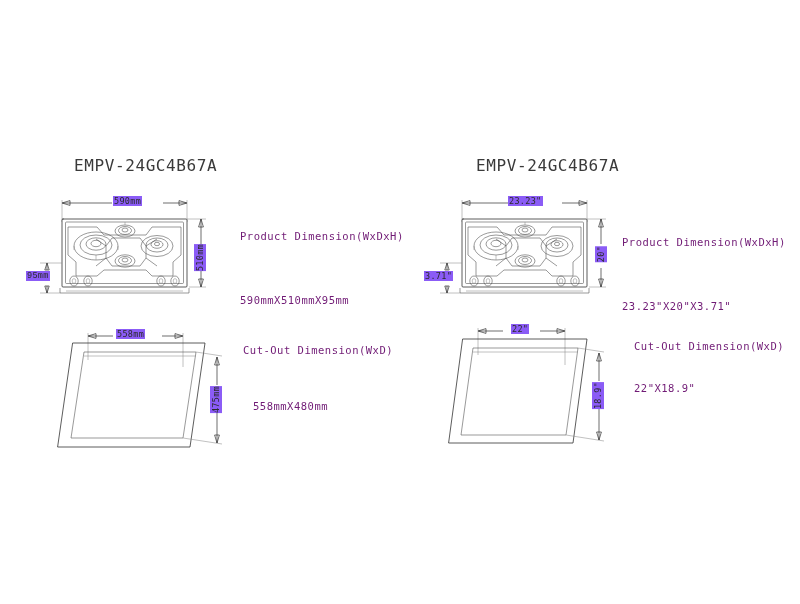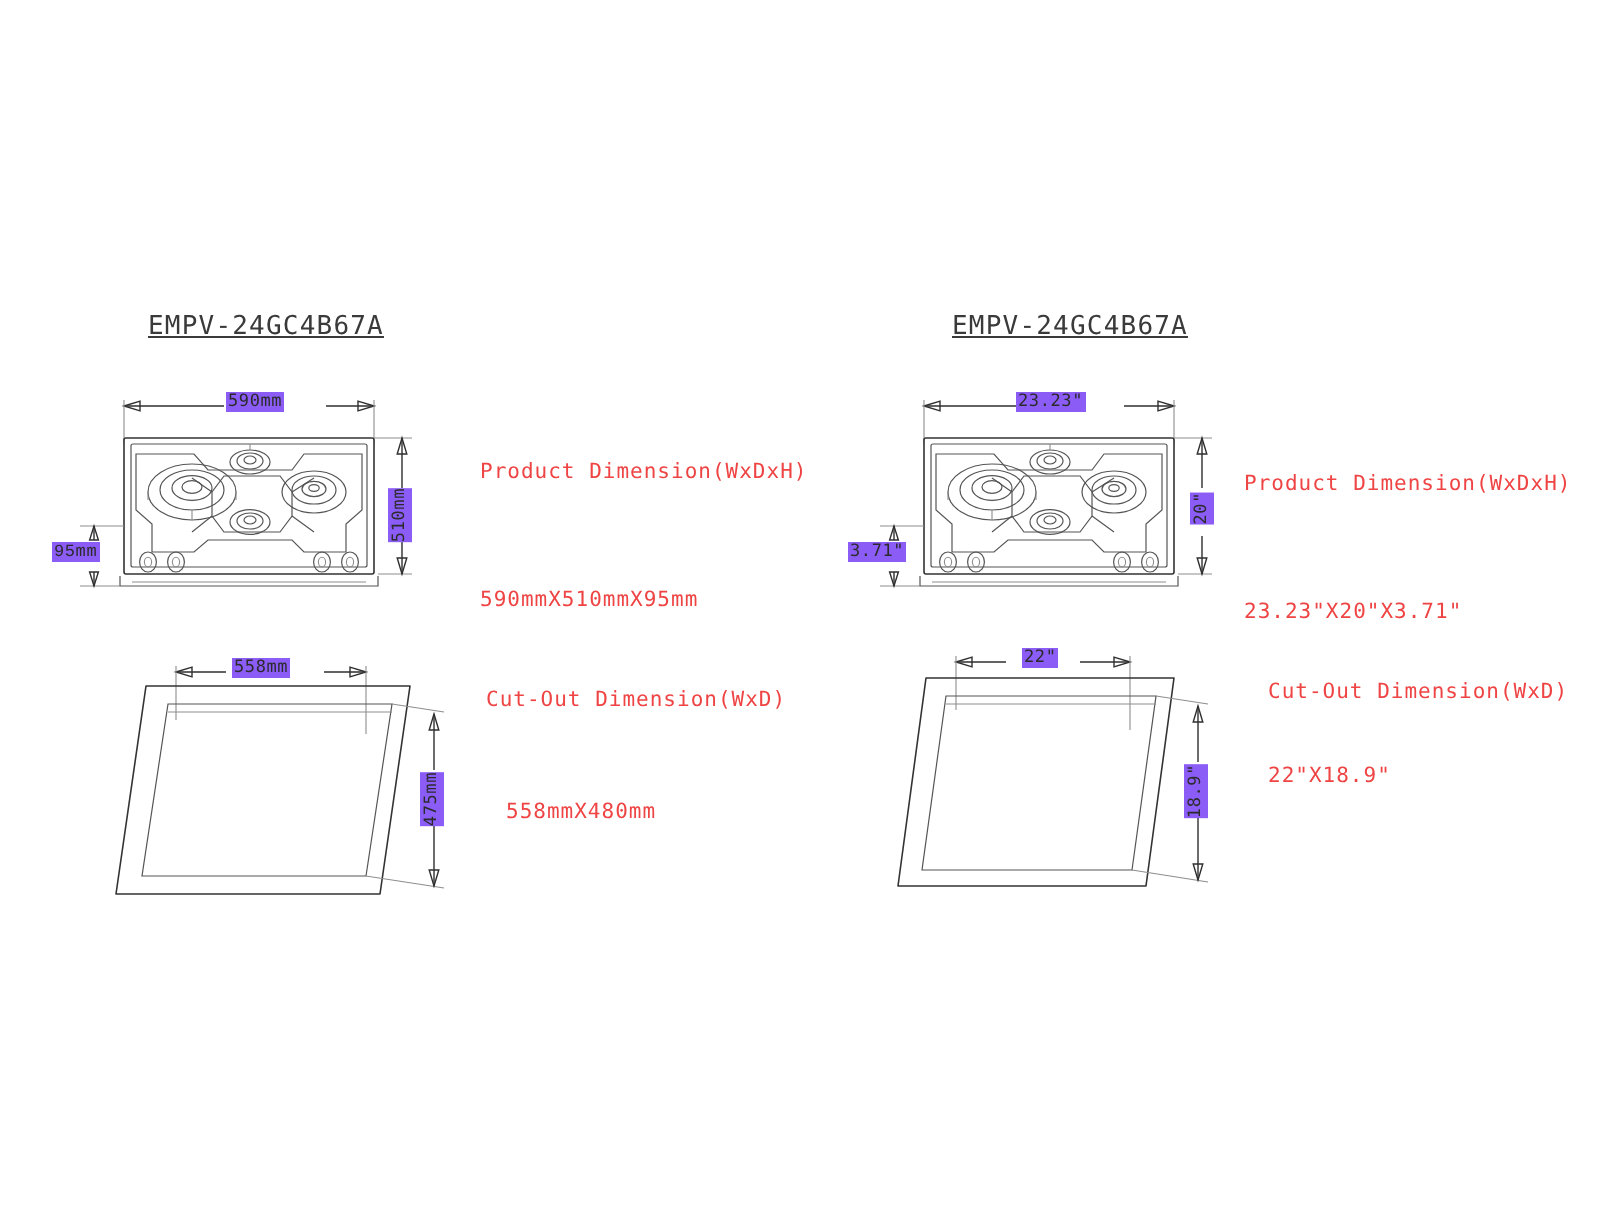--- a/index.html
+++ b/index.html
@@ -23,32 +23,31 @@
     background: #ffffff;
   }
   .panel {
     position: absolute;
   }
   #panel-metric { left: 0px; top: 0px; width: 420px; height: 604px; }
   #panel-imperial { left: 400px; top: 0px; width: 400px; height: 604px; }
 
   .model-label {
     position: absolute;
-    font-size: 13px;
+    font-size: 16px;
     letter-spacing: 0.6px;
     white-space: nowrap;
     color: #3a3a3a;
-    text-decoration: underline;
   }
   #model-metric { left: 74px; top: 156px; }
 
   .spec-block {
     position: absolute;
     white-space: nowrap;
-    color: #ef4444;
+    color: #701a75;
   }
   .spec-title {
     font-size: 10.5px;
     letter-spacing: 0.5px;
     line-height: 20px;
   }
   .spec-value {
     font-size: 10.5px;
     letter-spacing: 0.5px;
     line-height: 20px;

